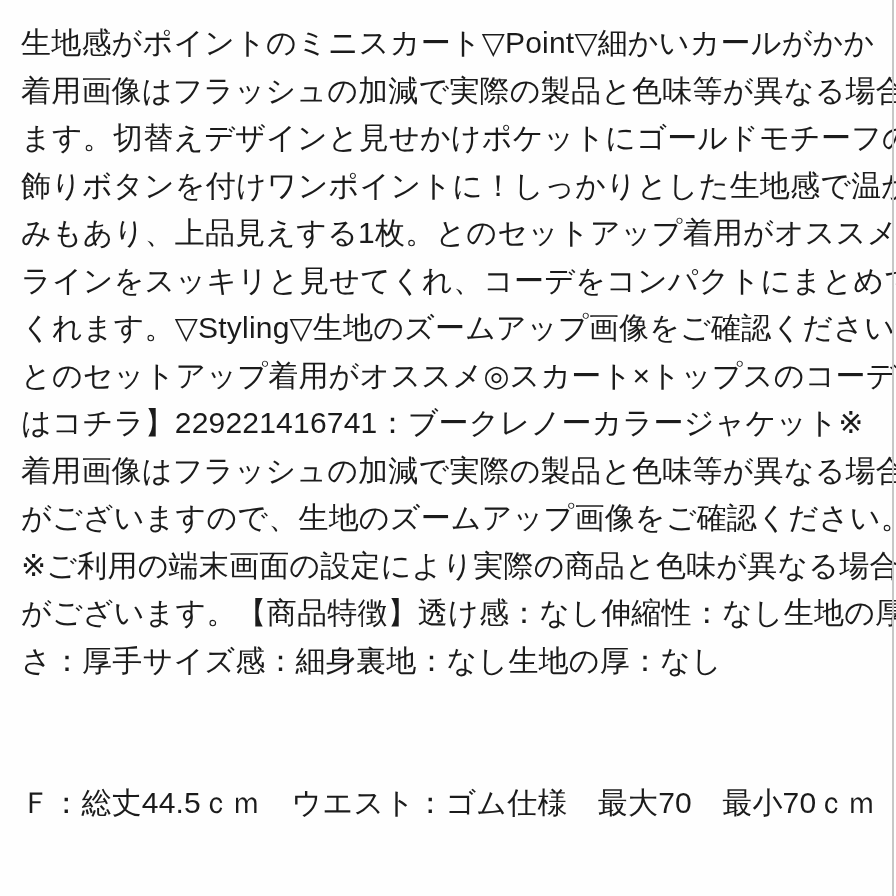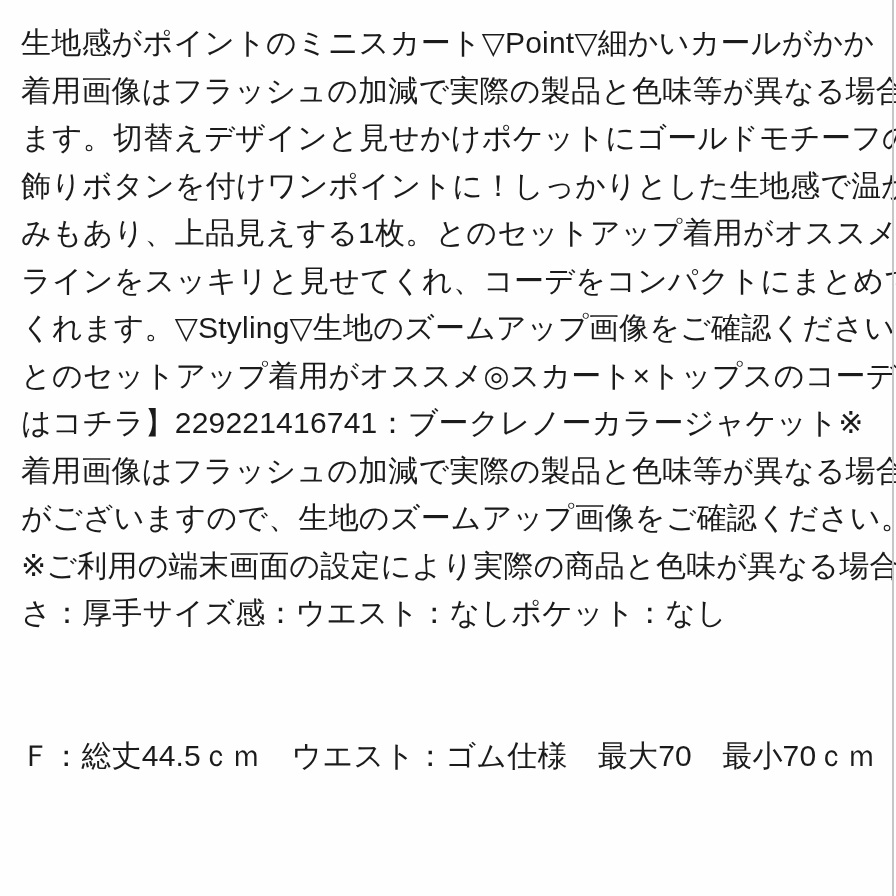--- a/index.html
+++ b/index.html
@@ -51,19 +51,20 @@
   <div class="line">ます。切替えデザインと見せかけポケットにゴールドモチーフの</div>
   <div class="line">飾りボタンを付けワンポイントに！しっかりとした生地感で温か</div>
   <div class="line">みもあり、上品見えする1枚。とのセットアップ着用がオススメ</div>
   <div class="line">ラインをスッキリと見せてくれ、コーデをコンパクトにまとめて</div>
   <div class="line">くれます。▽Styling▽生地のズームアップ画像をご確認ください</div>
   <div class="line">とのセットアップ着用がオススメ◎スカート×トップスのコーデ</div>
   <div class="line">はコチラ】229221416741：ブークレノーカラージャケット※</div>
   <div class="line">着用画像はフラッシュの加減で実際の製品と色味等が異なる場合</div>
   <div class="line">がございますので、生地のズームアップ画像をご確認ください。</div>
   <div class="line">※ご利用の端末画面の設定により実際の商品と色味が異なる場合</div>
-  <div class="line">さ：厚手サイズ感：ウエスト：なしポケット：なし</div>
+  <div class="line">がございます。【商品特徴】透け感：なし伸縮性：なし生地の厚</div>
+  <div class="line">さ：厚手サイズ感：細身裏地：なし生地の厚：なし</div>
   <div class="blank-line"></div>
   <div class="blank-line"></div>
   <div class="line">Ｆ：総丈44.5ｃｍ　ウエスト：ゴム仕様　最大70　最小70ｃｍ　※別</div>
 </div>
 
 <div class="edge-line"></div>
 
 </body></html>

